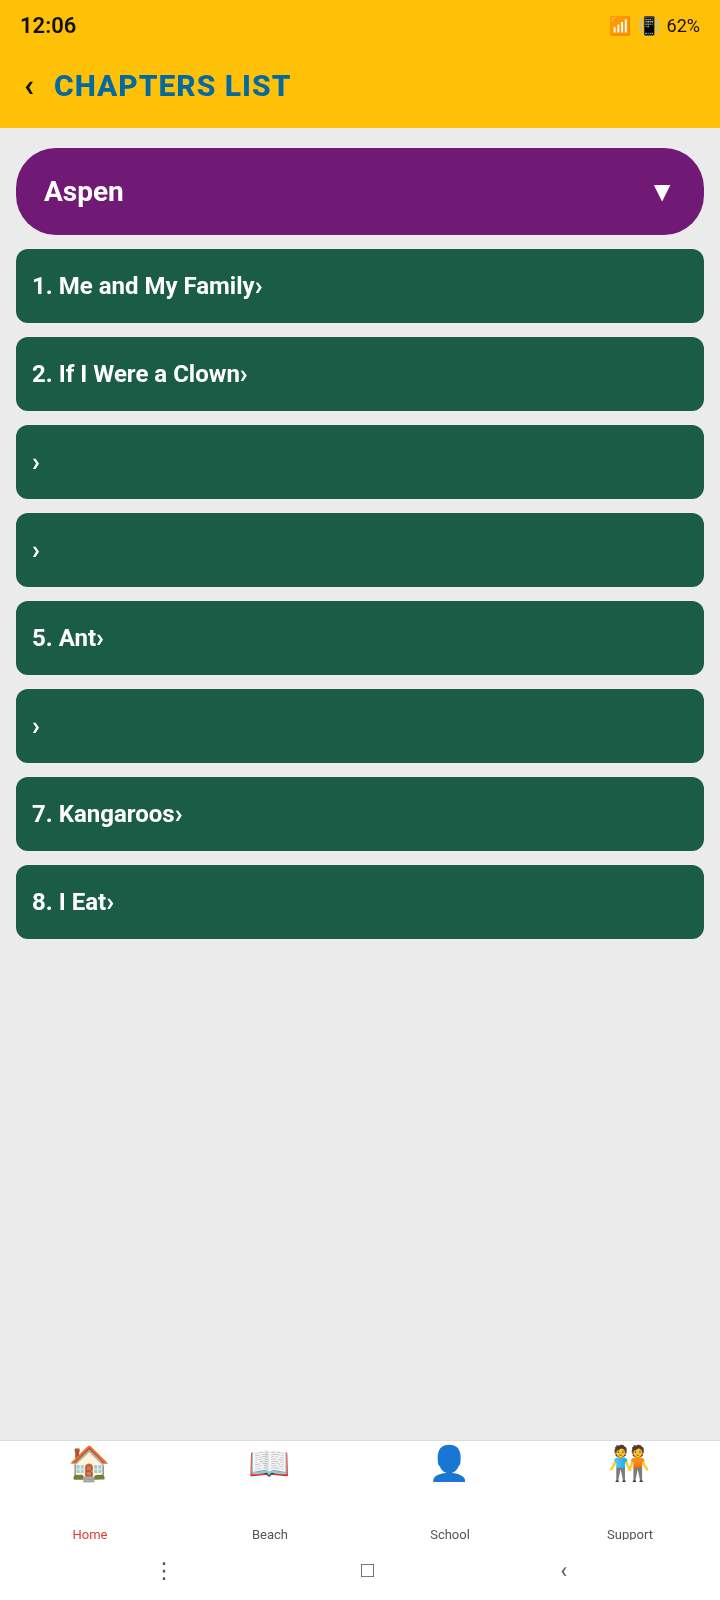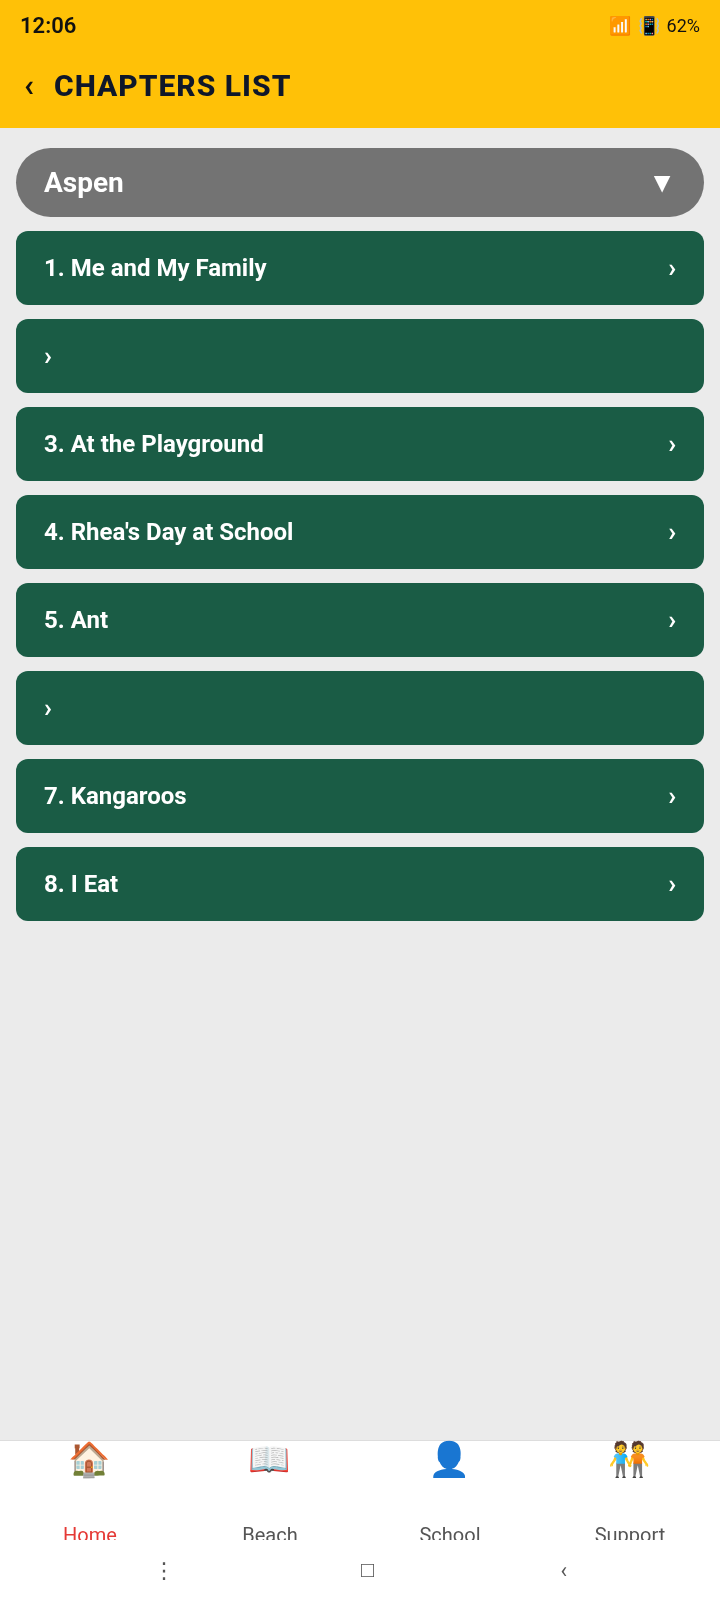--- a/index.html
+++ b/index.html
@@ -45,61 +45,60 @@
     }
     .back-arrow {
       font-size: 32px;
       font-weight: bold;
       color: #111;
       cursor: pointer;
     }
     .header-title {
       font-size: 30px;
       font-weight: 800;
-      color: #0f172a;
+      color: #0369a1;
       letter-spacing: 1px;
     }
 
     
     .main-content {
       flex: 1;
       background: #ebebeb;
       padding: 20px 16px;
       display: flex;
       flex-direction: column;
       gap: 14px;
     }
 
     
     .level-selector {
-      background: #737373;
+      background: #701a75;
       border-radius: 40px;
-      padding: 18px 28px;
+      padding: 27px 28px;
       display: flex;
       justify-content: space-between;
       align-items: center;
       cursor: pointer;
     }
     .level-name {
       font-size: 28px;
       font-weight: 700;
       color: white;
     }
     .chevron-down {
       font-size: 28px;
       color: white;
     }
 
     
     .chapter-item {
       background: #1a5c45;
       border-radius: 12px;
-      padding: 22px 28px;
-      display: flex;
-      justify-content: space-between;
+      padding: 22px 16px;
+      display: flex;
       align-items: center;
       cursor: pointer;
     }
     .chapter-label {
       font-size: 24px;
       font-weight: 700;
       color: white;
     }
     .chapter-arrow {
       font-size: 26px;
@@ -122,21 +121,21 @@
       flex-direction: column;
       align-items: center;
       gap: 4px;
       cursor: pointer;
       flex: 1;
     }
     .nav-icon {
       font-size: 34px;
     }
     .nav-label {
-      font-size: 20px;
+      font-size: 13px;
       color: #555;
       margin-top: 40px;
     }
     .nav-item.active .nav-label {
       color: #e53935;
     }
     .nav-item.active .nav-icon {
       color: #e53935;
     }
     .nav-item:not(.active) .nav-icon {
@@ -180,28 +179,27 @@
     <span class="level-name">Aspen</span>
     <span class="chevron-down">▼</span>
   </div>
 
   <div id="chapters-list" style="display: flex; flex-direction: column; gap: 14px;">
   <div class="chapter-item">
         <span class="chapter-label">1.   Me and My Family</span>
         <span class="chapter-arrow">›</span>
       </div>
       <div class="chapter-item">
-        <span class="chapter-arrow">›</span>
-      </div>
-      <div class="chapter-item">
-        <span class="chapter-label">3.   At the Playground</span>
-        <span class="chapter-arrow">›</span>
-      </div>
-      <div class="chapter-item">
-        <span class="chapter-label">4.   Rhea's Day at School</span>
+        <span class="chapter-label">2.   If I Were a Clown</span>
+        <span class="chapter-arrow">›</span>
+      </div>
+      <div class="chapter-item">
+        <span class="chapter-arrow">›</span>
+      </div>
+      <div class="chapter-item">
         <span class="chapter-arrow">›</span>
       </div>
       <div class="chapter-item">
         <span class="chapter-label">5.   Ant</span>
         <span class="chapter-arrow">›</span>
       </div>
       <div class="chapter-item">
         <span class="chapter-arrow">›</span>
       </div>
       <div class="chapter-item">

